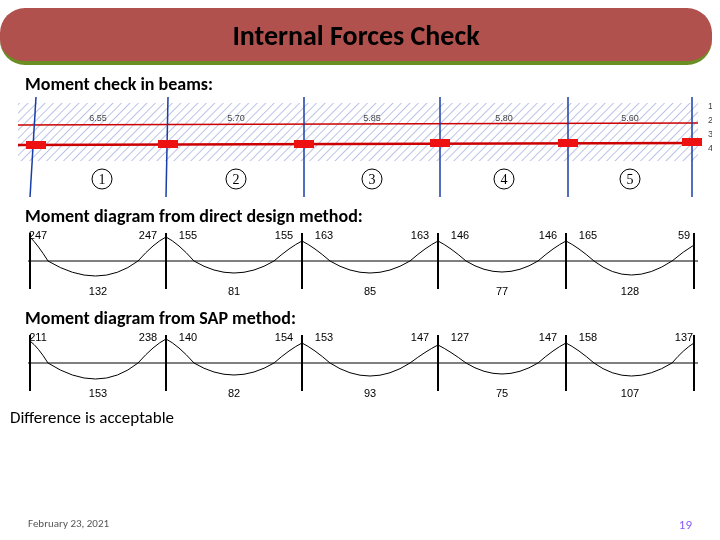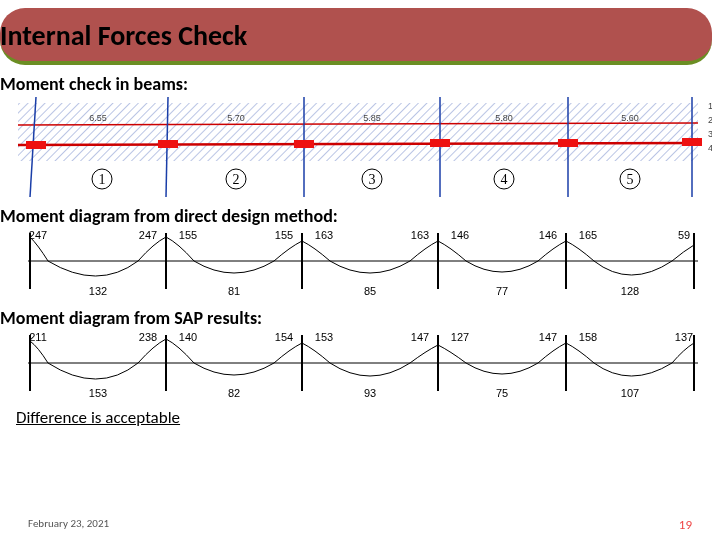--- a/index.html
+++ b/index.html
@@ -9,48 +9,48 @@
     font-family: Calibri, Arial, sans-serif;
     background: #fff;
     position: relative;
     overflow: hidden;
   }
   .title-banner {
     background: #b0514e;
     color: #000;
     font-size: 28px;
     font-weight: bold;
+    text-align: center;
     padding: 10px 0 8px 0;
     margin: 8px 8px 0 0;
     border-bottom: 4px solid #6b8e23;
     border-radius: 25px;
   }
   .sect {
     font-size: 18px;
     font-weight: bold;
-    padding: 8px 12px 2px 0;
+    padding: 8px 12px 2px 25px;
     color: #000;
   }
   .conclusion {
     font-size: 17px;
-    padding: 6px 16px;
-    text-decoration: underline;
+    padding: 6px 10px;
   }
   .footer {
     position: absolute;
     bottom: 8px;
     left: 0; right: 0;
     display: flex;
     justify-content: space-between;
     align-items: flex-start;
     font-size: 11px;
     color: #555;
     padding: 0 28px;
   }
-  .footer .pg { font-size: 13px; color: #ef4444; }
+  .footer .pg { font-size: 13px; color: #8b5cf6; }
   svg { display: block; }
   .diagram-wrap { padding: 0 8px; }
   .val-label { font: 11px Arial; fill: #000; }
   .small-lbl { font: 9px Arial; fill: #444; }
 </style>
 </head>
 <body>
 
 <div class="title-banner">Internal Forces Check</div>
 
@@ -164,21 +164,21 @@
   <g class="val-label" text-anchor="middle">
     <text x="90" y="66">132</text>
     <text x="226" y="66">81</text>
     <text x="362" y="66">85</text>
     <text x="494" y="66">77</text>
     <text x="622" y="66">128</text>
   </g>
 </svg>
 </div>
 
-<div class="sect">Moment diagram from SAP results:</div>
+<div class="sect">Moment diagram from SAP method:</div>
 
 <div class="diagram-wrap">
 <svg width="704" height="70" viewBox="0 0 704 70">
   <line x1="20" y1="32" x2="690" y2="32" stroke="#000" stroke-width="1"></line>
   <g stroke="#000" stroke-width="2">
     <line x1="22" y1="4" x2="22" y2="60"></line>
     <line x1="158" y1="4" x2="158" y2="60"></line>
     <line x1="294" y1="4" x2="294" y2="60"></line>
     <line x1="430" y1="4" x2="430" y2="60"></line>
     <line x1="558" y1="4" x2="558" y2="60"></line>

